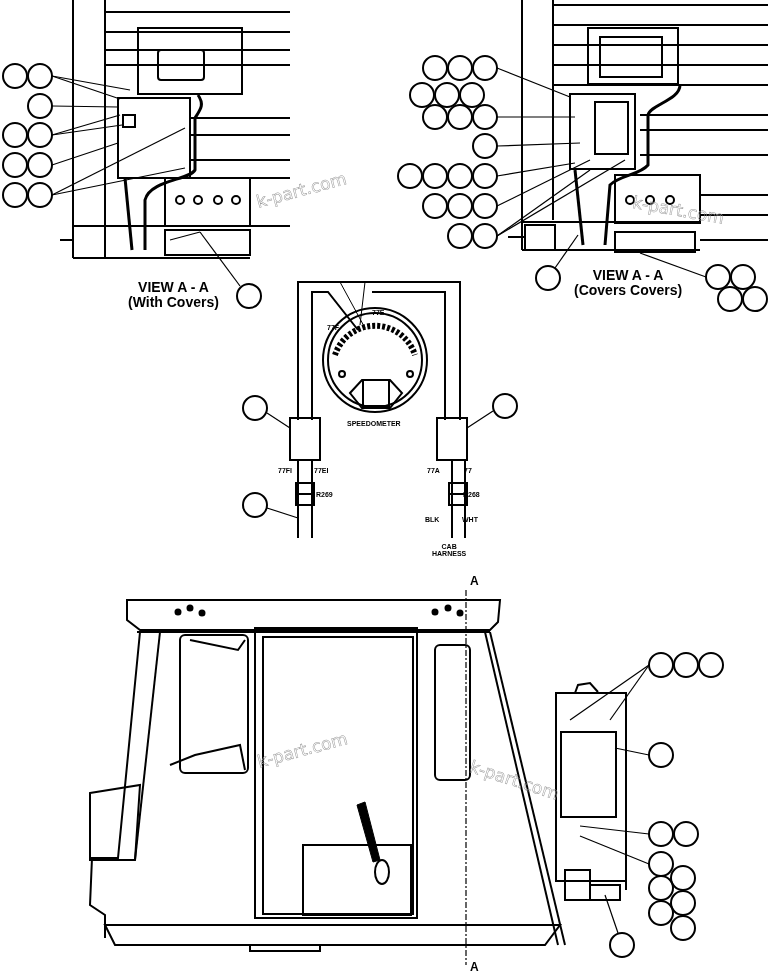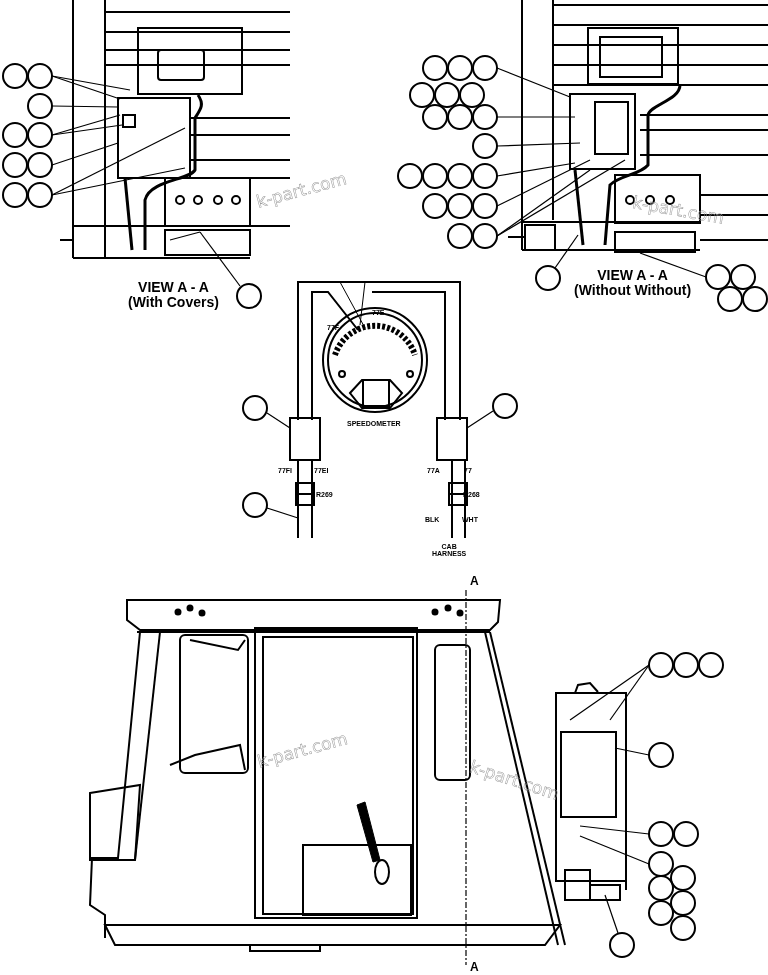--- a/index.html
+++ b/index.html
@@ -225,21 +225,21 @@
     </g>
   </g>
 </svg>
 
 <div class="lbl view-title" style="left:128px; top:280px;">
   <div>VIEW A - A</div>
   <div>(With Covers)</div>
 </div>
 <div class="lbl view-title" style="left:574px; top:268px;">
   <div>VIEW A - A</div>
-  <div>(Without Without)</div>
+  <div>(Covers Covers)</div>
 </div>
 
 <span class="lbl small" style="left:327px; top:324px;">77F</span>
 <span class="lbl small" style="left:372px; top:309px;">77E</span>
 <span class="lbl small" style="left:347px; top:420px;">SPEEDOMETER</span>
 <span class="lbl small" style="left:278px; top:467px;">77FI</span>
 <span class="lbl small" style="left:314px; top:467px;">77EI</span>
 <span class="lbl small" style="left:316px; top:491px;">R269</span>
 <span class="lbl small" style="left:427px; top:467px;">77A</span>
 <span class="lbl small" style="left:464px; top:467px;">77</span>

